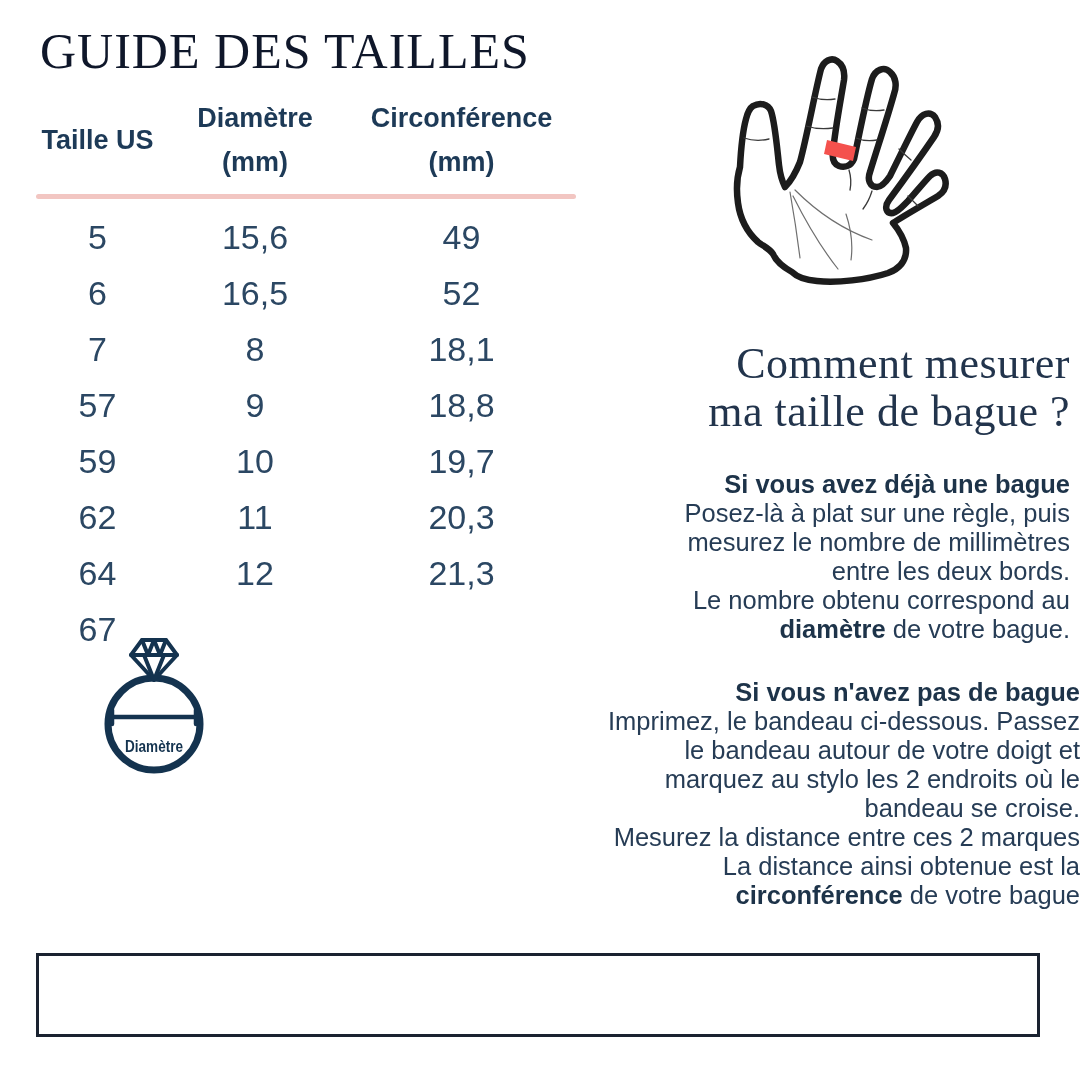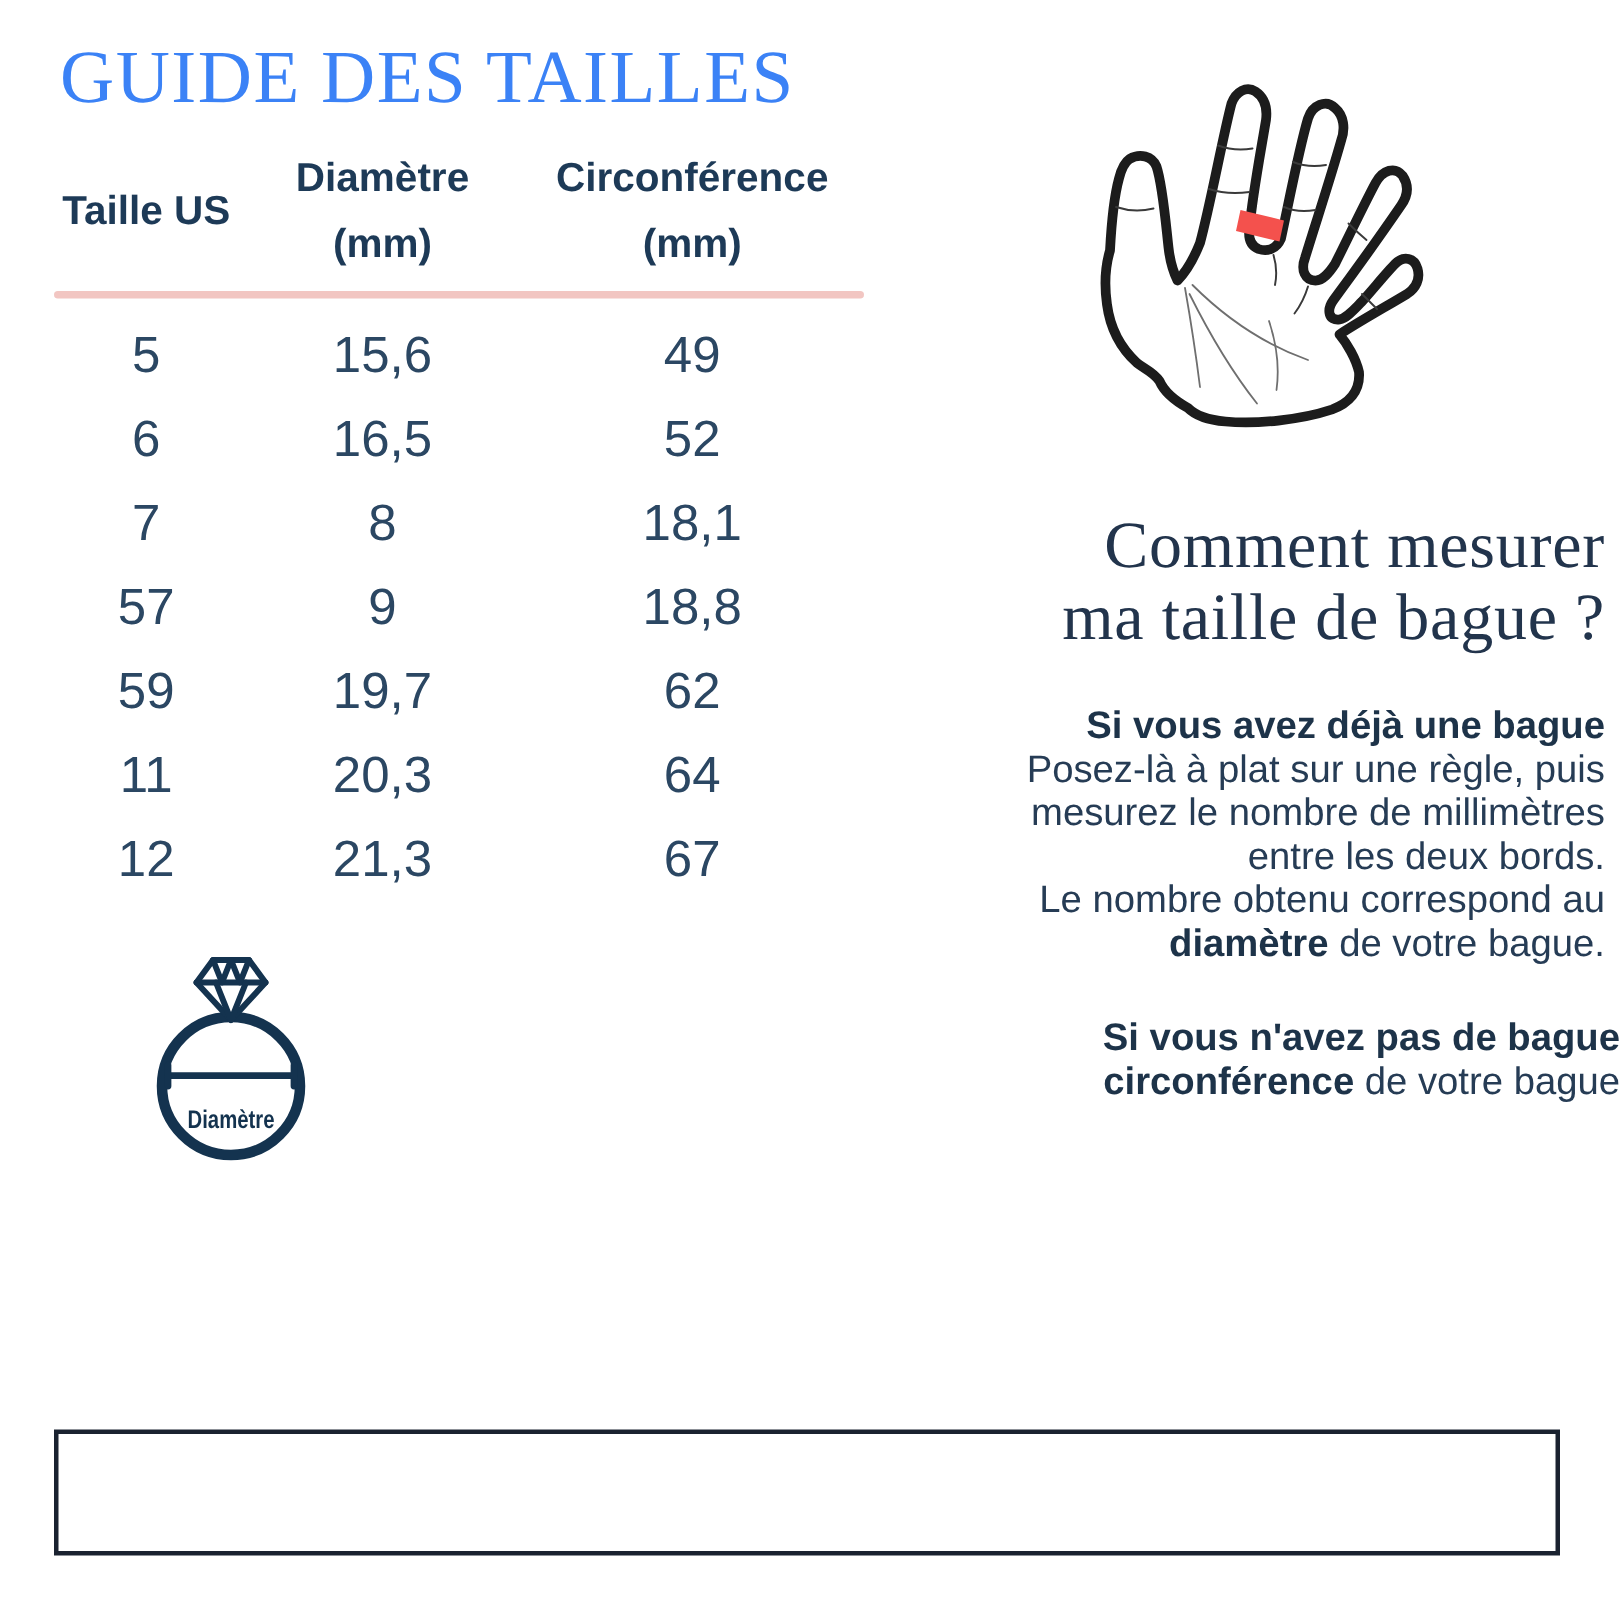--- a/index.html
+++ b/index.html
@@ -9,21 +9,21 @@
     font-family:"Liberation Sans", sans-serif;
     color:#223a52;
   }
   .pre{white-space:pre-line;}
 
   
   .page-title{
     position:absolute;left:40px;top:22px;
     font-family:"Liberation Serif", serif;
     font-size:50px;font-weight:400;letter-spacing:1px;
-    color:#3b82f6;
+    color:#0f172a;
   }
 
   
   .table-head{
     position:absolute;left:30px;top:96px;width:548px;
     display:grid;grid-template-columns:135px 180px 233px;
     align-items:center;justify-items:center;text-align:center;
     font-weight:bold;font-size:27px;line-height:44px;
     color:#1d3a57;
   }
@@ -91,20 +91,21 @@
     <div class="cell">6</div>
     <div class="cell">16,5</div>
     <div class="cell">52</div>
     <div class="cell">7</div>
     <div class="cell">8</div>
     <div class="cell">18,1</div>
     <div class="cell">57</div>
     <div class="cell">9</div>
     <div class="cell">18,8</div>
     <div class="cell">59</div>
+    <div class="cell">10</div>
     <div class="cell">19,7</div>
     <div class="cell">62</div>
     <div class="cell">11</div>
     <div class="cell">20,3</div>
     <div class="cell">64</div>
     <div class="cell">12</div>
     <div class="cell">21,3</div>
     <div class="cell">67</div>
   </div>
 
@@ -198,16 +199,22 @@
   <div class="lead">Si vous avez déjà une bague</div>
   <div class="pre">Posez-là à plat sur une règle, puis
 mesurez le nombre de millimètres
 entre les deux bords.
 Le nombre obtenu correspond au</div>
   <div><b>diamètre</b><span> de votre bague.</span></div>
 </div>
 
 <div class="para para-2">
   <div class="lead">Si vous n'avez pas de bague</div>
+  <div class="pre">Imprimez, le bandeau ci-dessous. Passez
+le bandeau autour de votre doigt et
+marquez au stylo les 2 endroits où le
+bandeau se croise.
+Mesurez la distance entre ces 2 marques
+La distance ainsi obtenue est la</div>
   <div><b>circonférence</b><span> de votre bague</span></div>
 </div>
 
 <div class="band-box"></div>
 
 </body></html>

